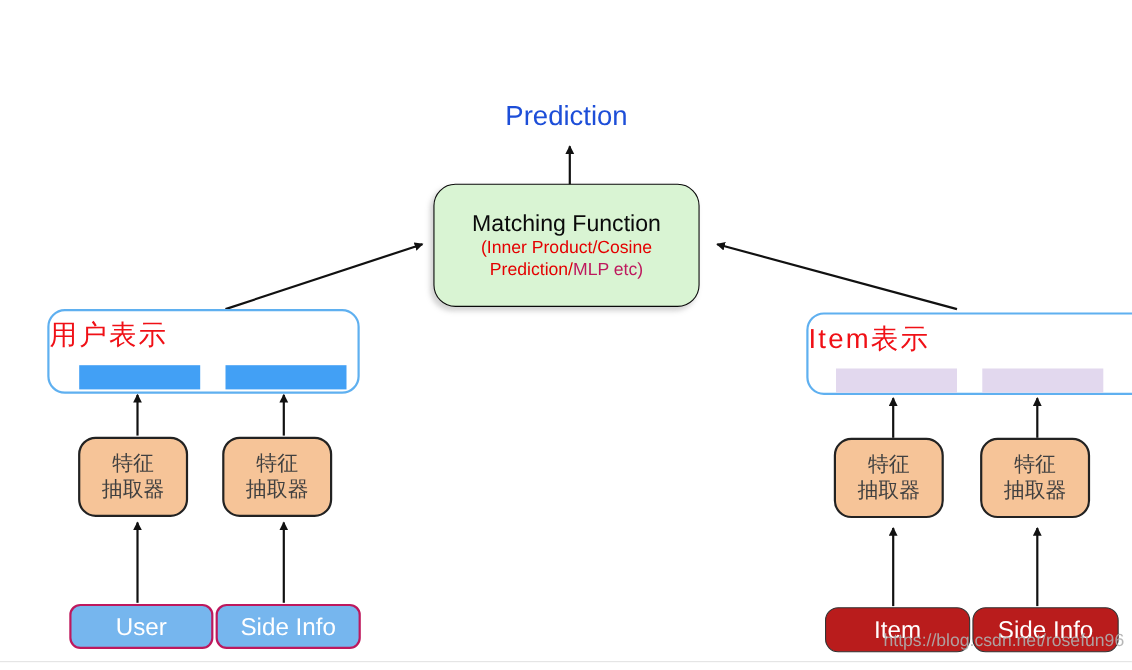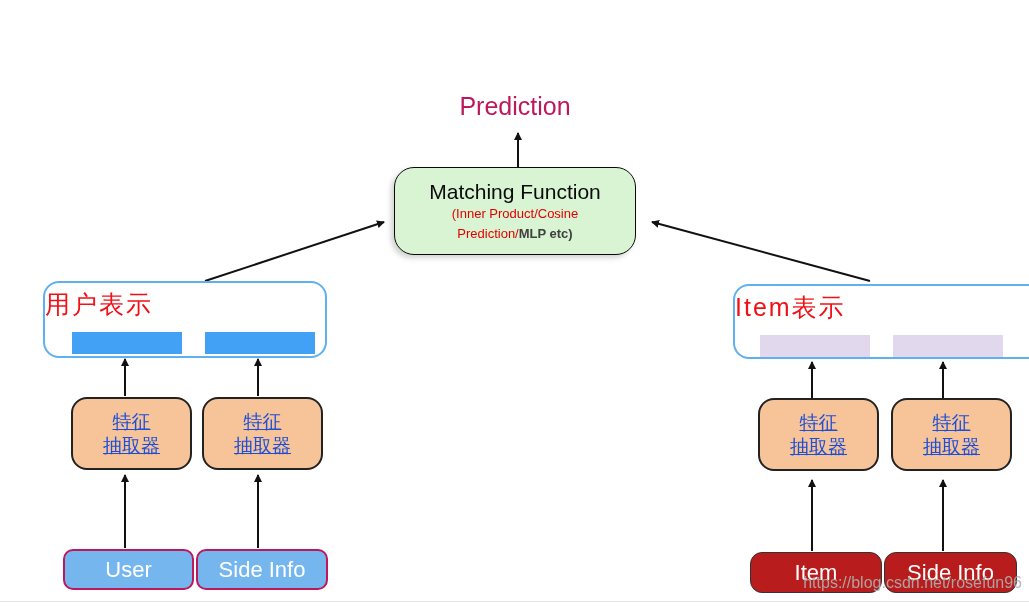--- a/index.html
+++ b/index.html
@@ -4,48 +4,48 @@
 <style>
   html,body{margin:0;padding:0;background:#fff;}
   body{font-family:"Liberation Sans","DejaVu Sans",sans-serif;}
   .slide{position:relative;width:1029px;height:609px;background:#ffffff;overflow:hidden;}
 
   .title{position:absolute;left:12px;top:6px;font-size:40px;font-weight:400;color:#111;
          letter-spacing:0px;white-space:pre;}
   .title .hl{color:#8ec4f0;}
 
   .prediction{position:absolute;left:394px;top:92px;width:242px;text-align:center;
-              font-size:25px;color:#be185d;}
+              font-size:25px;color:#1d4ed8;}
 
   .arrows{position:absolute;left:0;top:0;width:1029px;height:609px;pointer-events:none;}
 
-  .matching-box{position:absolute;left:394px;top:167px;width:242px;height:88px;
+  .matching-box{position:absolute;left:394px;top:167px;width:242px;height:112px;
                 background:#d9f4d3;border:1.6px solid #0a0a0a;border-radius:20px;
                 display:flex;flex-direction:column;align-items:center;justify-content:center;
                 box-shadow:-3px 3px 5px rgba(130,130,130,0.35);box-sizing:border-box;}
   .matching-title{font-size:21px;color:#0a0a0a;line-height:25px;}
-  .matching-sub{font-size:13px;line-height:20px;color:#e40000;text-align:center;}
-  .matching-sub .blk{color:#404040;font-weight:bold;}
+  .matching-sub{font-size:16px;line-height:20px;color:#e40000;text-align:center;}
+  .matching-sub .blk{color:#be185d;}
 
   .repr-panel{position:absolute;background:#ffffff;border:2px solid #5fb0f0;border-radius:16px;
               box-sizing:border-box;}
   .repr-panel.user{left:43px;top:281px;width:284px;height:77px;}
   .repr-panel.item{left:733px;top:284px;width:332px;height:75px;}
   .repr-label{position:absolute;left:0;top:5px;width:100%;
               font-size:25px;color:#f01016;letter-spacing:2px;}
   .vec-bar{position:absolute;height:22px;width:110px;top:49px;}
   .vec-bar.blue{background:#42a0f5;}
   .vec-bar.lav{background:#e2d8ee;}
   .bar-a{left:27px;} .bar-b{left:160px;}
   .bar-c{left:25px;} .bar-d{left:158px;}
 
-  .fe-box{position:absolute;width:121px;height:73px;background:#f6c498;
+  .fe-box{position:absolute;width:100px;height:73px;background:#f6c498;
           border:2px solid #222;border-radius:16px;box-sizing:border-box;
           display:flex;flex-direction:column;align-items:center;justify-content:center;
-          color:#1d4ed8;font-size:19px;line-height:24px;text-decoration:underline;}
+          color:#404040;font-size:19px;line-height:24px;}
   .fe-1{left:71px;top:397px;}
   .fe-2{left:202px;top:397px;}
   .fe-3{left:758px;top:398px;}
   .fe-4{left:891px;top:398px;}
 
   .input-box{position:absolute;height:41px;box-sizing:border-box;border-radius:10px;
              display:flex;align-items:center;justify-content:center;
              color:#ffffff;font-size:22px;}
   .input-box.blue{background:#76b6ee;border:2px solid #be185d;}
   .input-box.lav{background:#b91c1c;border:1.6px solid #333;border-radius:12px;}

